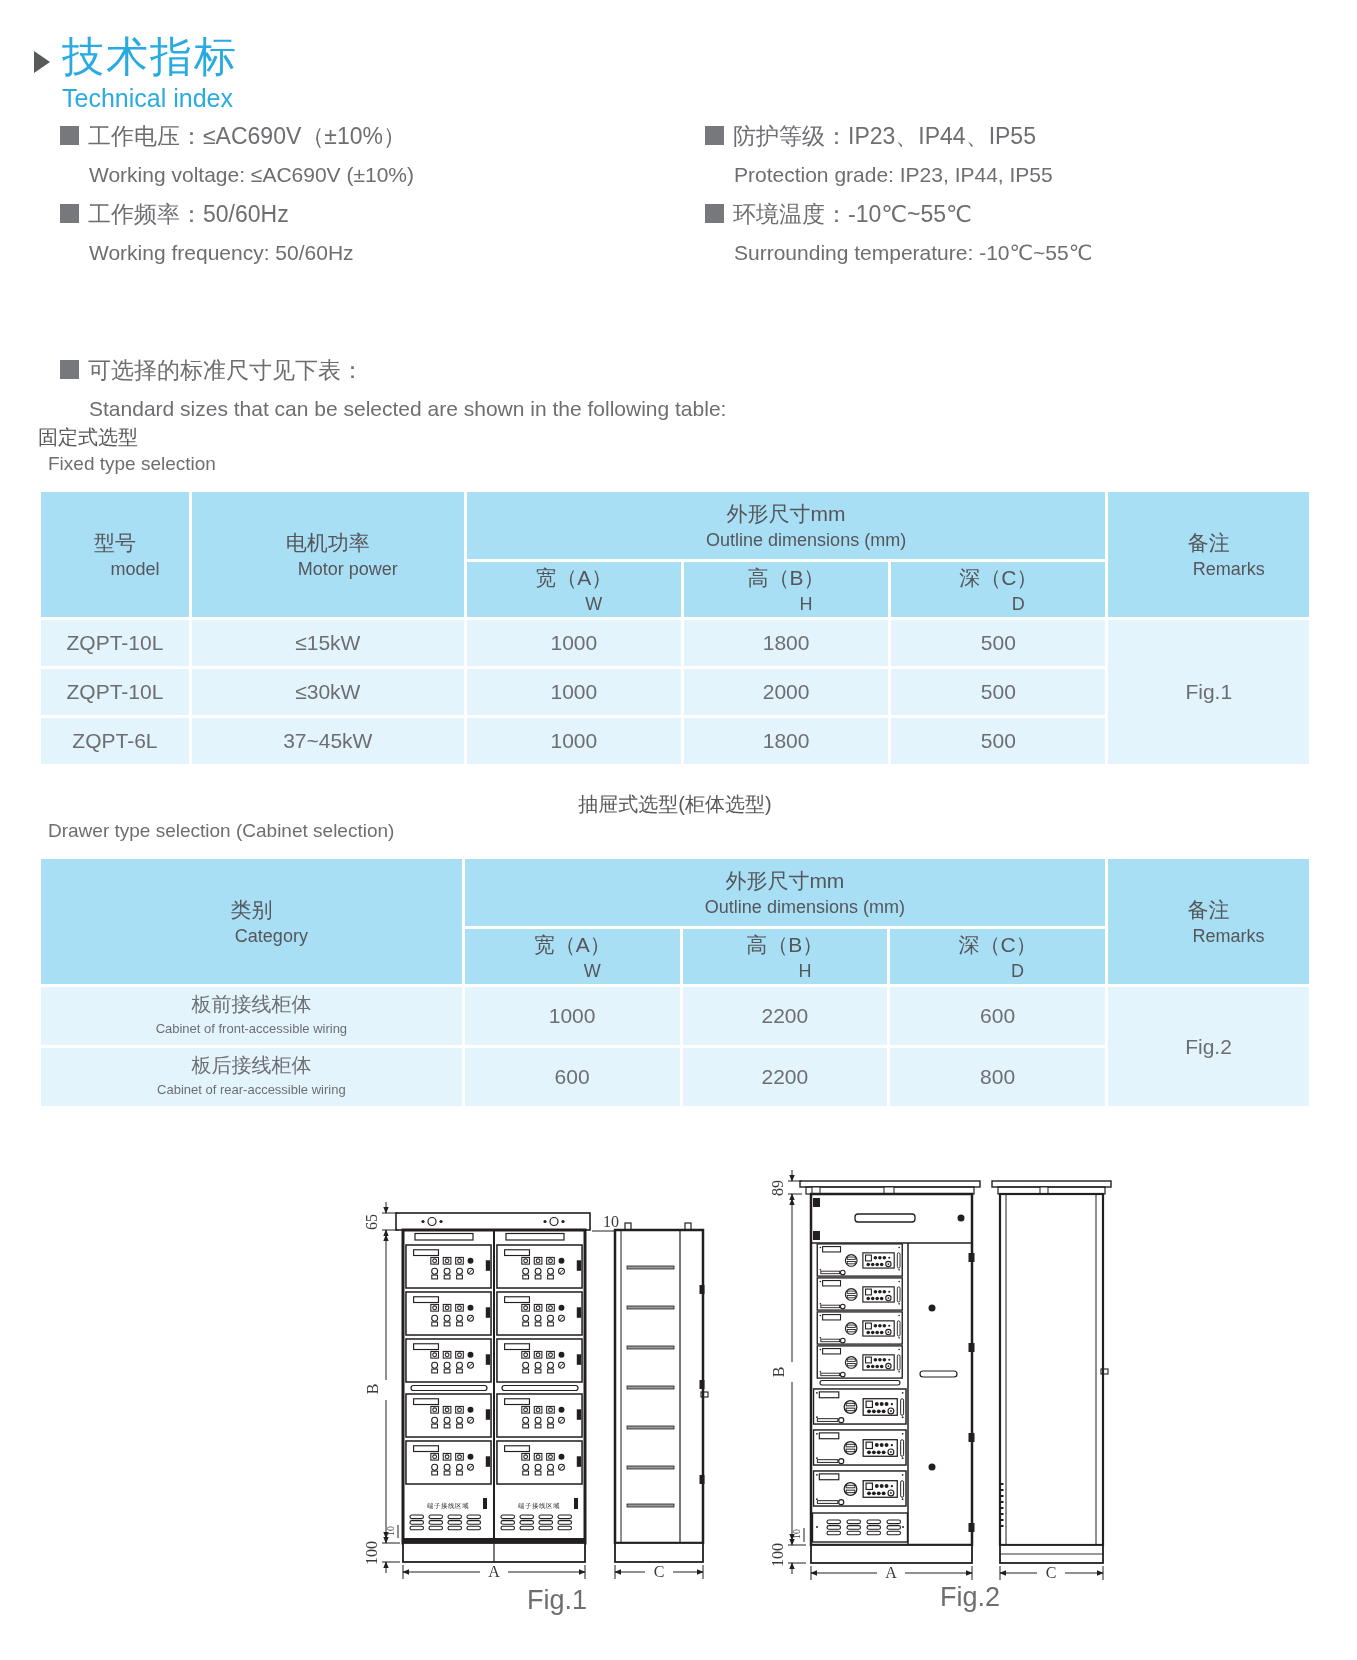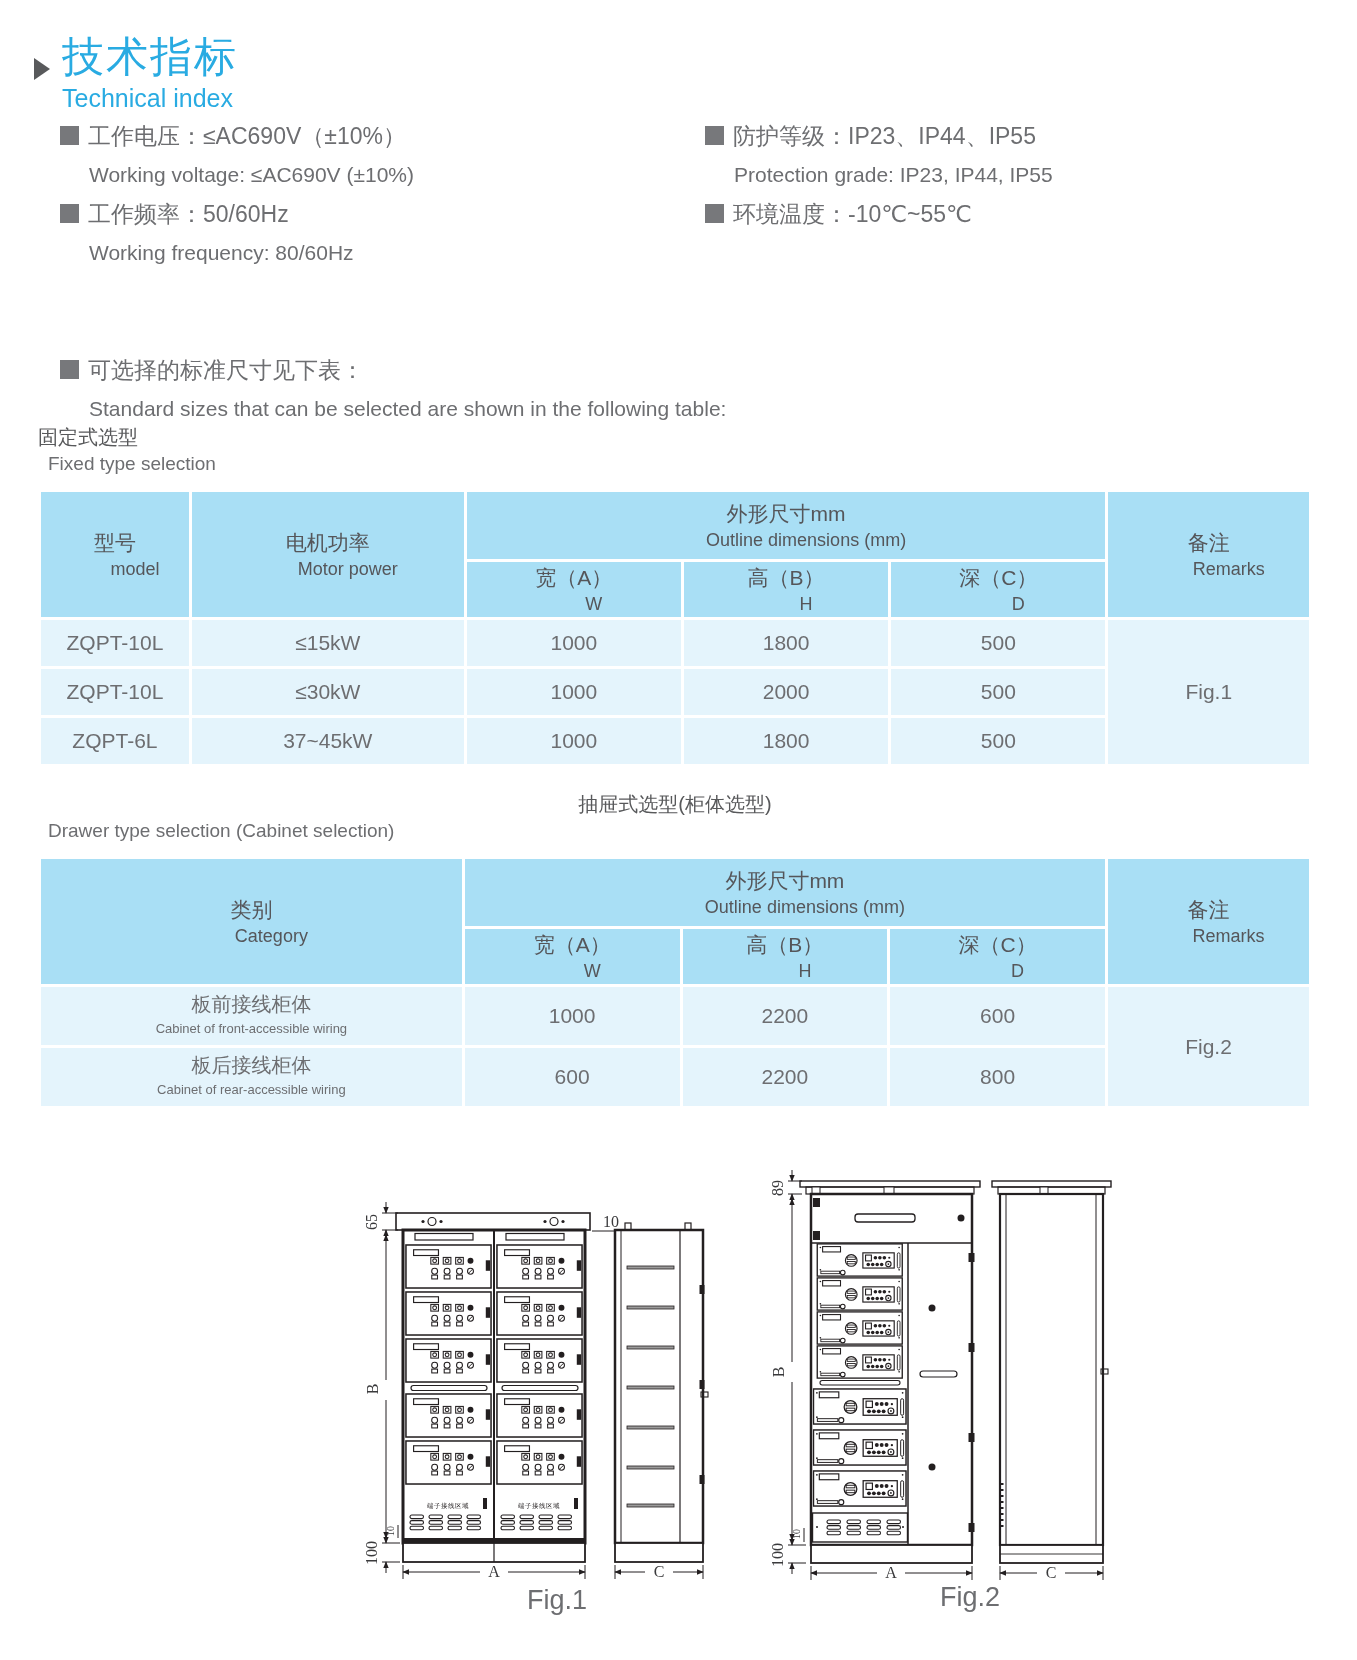--- a/index.html
+++ b/index.html
@@ -1,19 +1,19 @@
 <!DOCTYPE html>
 <html><head>
 <meta charset="utf-8">
 <style>
   html,body{margin:0;padding:0;background:#fff;}
   .page{position:relative;width:1357px;height:1660px;background:#fff;overflow:hidden;
         font-family:"Liberation Sans","DejaVu Sans",sans-serif;color:#6d6e71;}
   
-  .title-row{position:absolute;left:34px;top:34px;display:flex;align-items:flex-end;}
+  .title-row{position:absolute;left:34px;top:34px;display:flex;align-items:center;}
   .tri{width:0;height:0;border-left:16px solid #58595b;border-top:11px solid transparent;
        border-bottom:11px solid transparent;margin:10px 12px 0 0;}
   .title-cn{font-size:42px;color:#29abe2;letter-spacing:2px;line-height:1.1;}
   .title-en{position:absolute;left:62px;top:84px;font-size:25px;color:#29abe2;}
   
   .spec{position:absolute;}
   .spec .cn{display:flex;align-items:flex-start;font-size:23px;color:#6d6e71;line-height:28px;}
   .sq{flex:0 0 auto;width:19px;height:19px;background:#77787b;margin:4px 9px 0 0;}
   .spec .en{font-size:21px;color:#6d6e71;margin:12px 0 0 29px;line-height:26px;}
   
@@ -57,35 +57,36 @@
         <span class="sq"></span>
       <span>工作电压：≤AC690V（±10%）</span>
       </div>
     <div class="en">Working voltage: ≤AC690V (±10%)</div>
   </div>
   <div class="spec" style="left:60px;top:200px;">
     <div class="cn">
         <span class="sq"></span>
       <span>工作频率：50/60Hz</span>
       </div>
-    <div class="en">Working frequency: 80/60Hz</div>
+    <div class="en">Working frequency: 50/60Hz</div>
   </div>
 
   <div class="spec" style="left:705px;top:122px;">
     <div class="cn">
         <span class="sq"></span>
       <span>防护等级：IP23、IP44、IP55</span>
       </div>
     <div class="en">Protection grade: IP23, IP44, IP55</div>
   </div>
   <div class="spec" style="left:705px;top:200px;">
     <div class="cn">
         <span class="sq"></span>
       <span>环境温度：-10℃~55℃</span>
       </div>
+    <div class="en">Surrounding temperature: -10℃~55℃</div>
   </div>
 
   <div class="spec" style="left:60px;top:356px;">
     <div class="cn">
         <span class="sq"></span>
       <span>可选择的标准尺寸见下表：</span>
       </div>
     <div class="en">Standard sizes that can be selected are shown in the following table:</div>
   </div>
 

